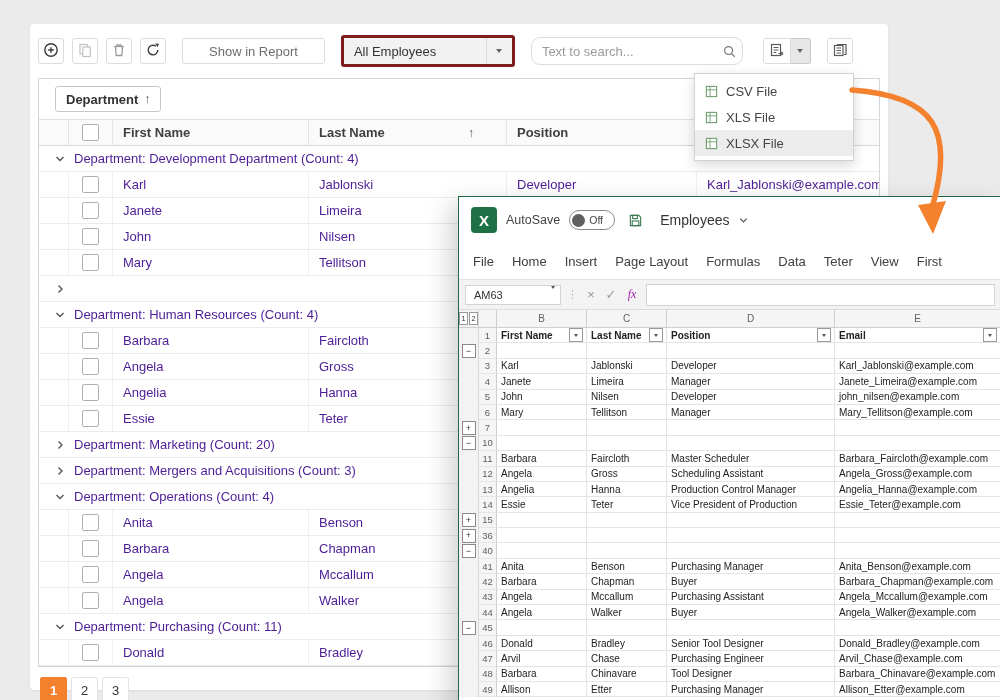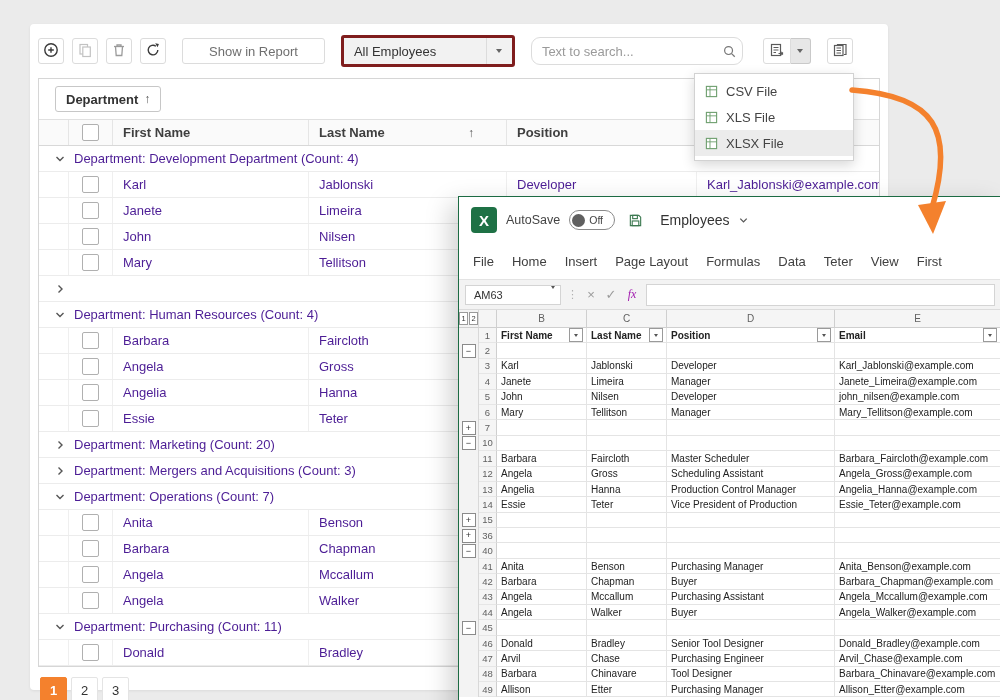--- a/index.html
+++ b/index.html
@@ -332,21 +332,21 @@
               </svg>
             </span>
             <span class="g-label">Department: Mergers and Acquisitions (Count: 3)</span>
           </div>
           <div class="g-row group">
             <span class="chev">
               <svg width="12" height="12" viewBox="0 0 12 12">
                 <polyline points="2.5,4 6,7.5 9.5,4" fill="none" stroke="#555" stroke-width="1.4"></polyline>
               </svg>
             </span>
-            <span class="g-label">Department: Operations (Count: 7)</span>
+            <span class="g-label">Department: Operations (Count: 4)</span>
           </div>
           <div class="g-row data">
             <span class="gut-cell"></span>
             <span class="cb-cell">
               <span class="cb"></span>
             </span>
             <span class="cell">Anita</span>
             <span class="cell">Benson</span>
             <span class="cell"></span>
             <span class="cell"></span>

